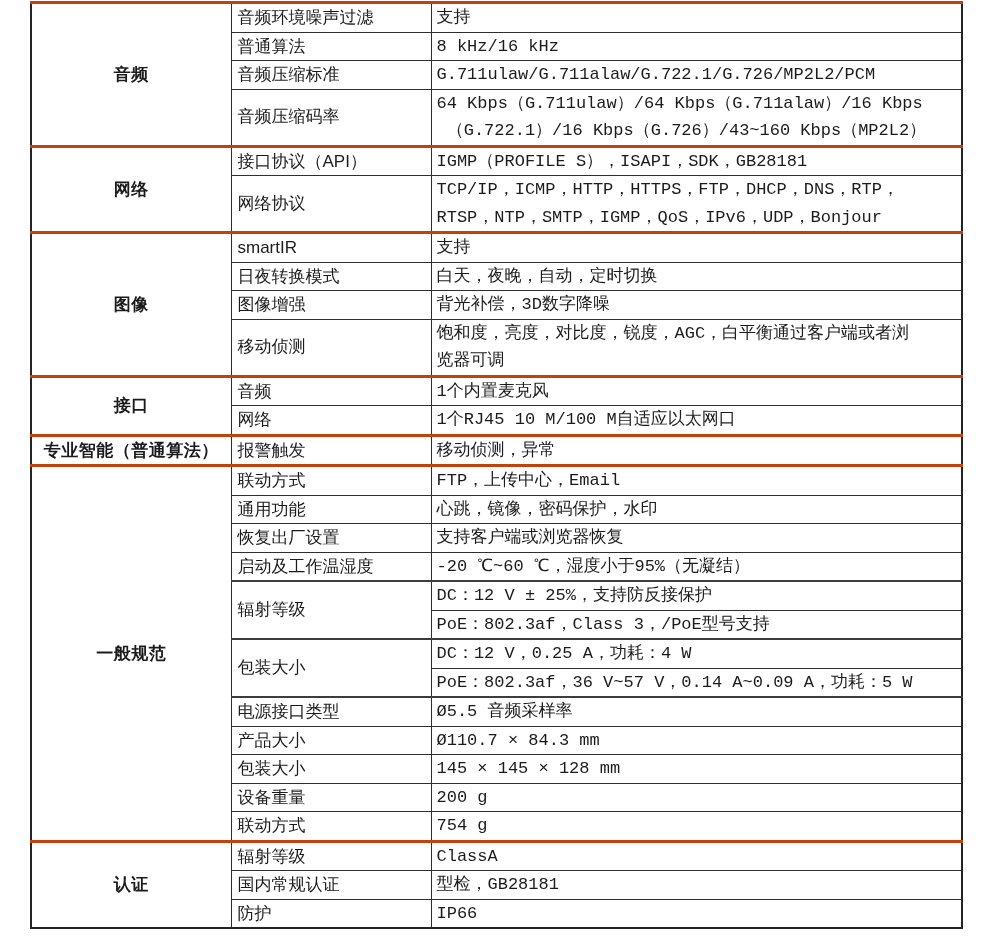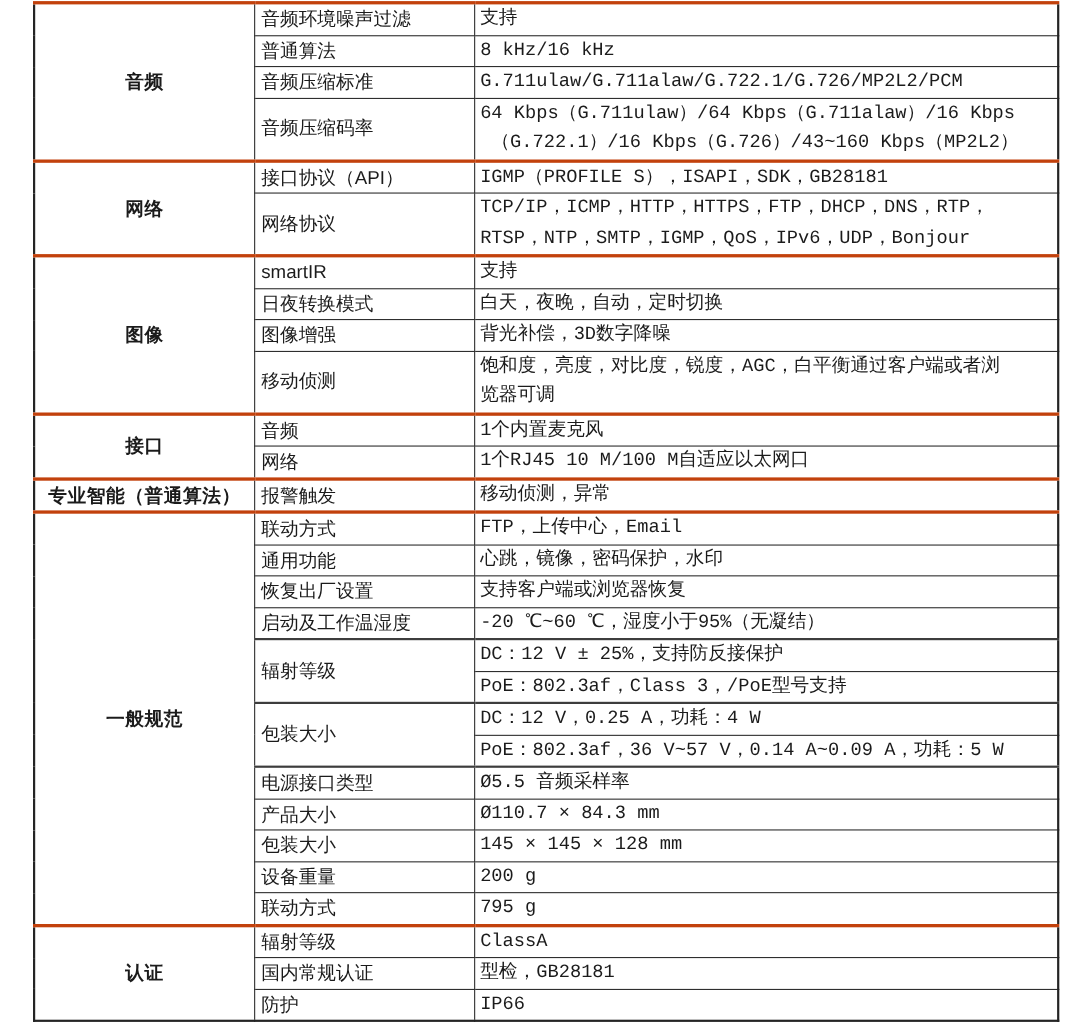--- a/index.html
+++ b/index.html
@@ -154,21 +154,21 @@
       <tr>
         <td class="label-cell" rowspan="1">包装大小</td>
         <td class="value-cell">145 × 145 × 128 mm</td>
       </tr>
       <tr>
         <td class="label-cell" rowspan="1">设备重量</td>
         <td class="value-cell">200 g</td>
       </tr>
       <tr>
         <td class="label-cell" rowspan="1">联动方式</td>
-        <td class="value-cell">795 g</td>
+        <td class="value-cell">754 g</td>
       </tr>
       <tr class="section-start">
         <td class="cat-cell" rowspan="3">认证</td>
         <td class="label-cell" rowspan="1">辐射等级</td>
         <td class="value-cell">ClassA</td>
       </tr>
       <tr>
         <td class="label-cell" rowspan="1">国内常规认证</td>
         <td class="value-cell">型检，GB28181</td>
       </tr>

